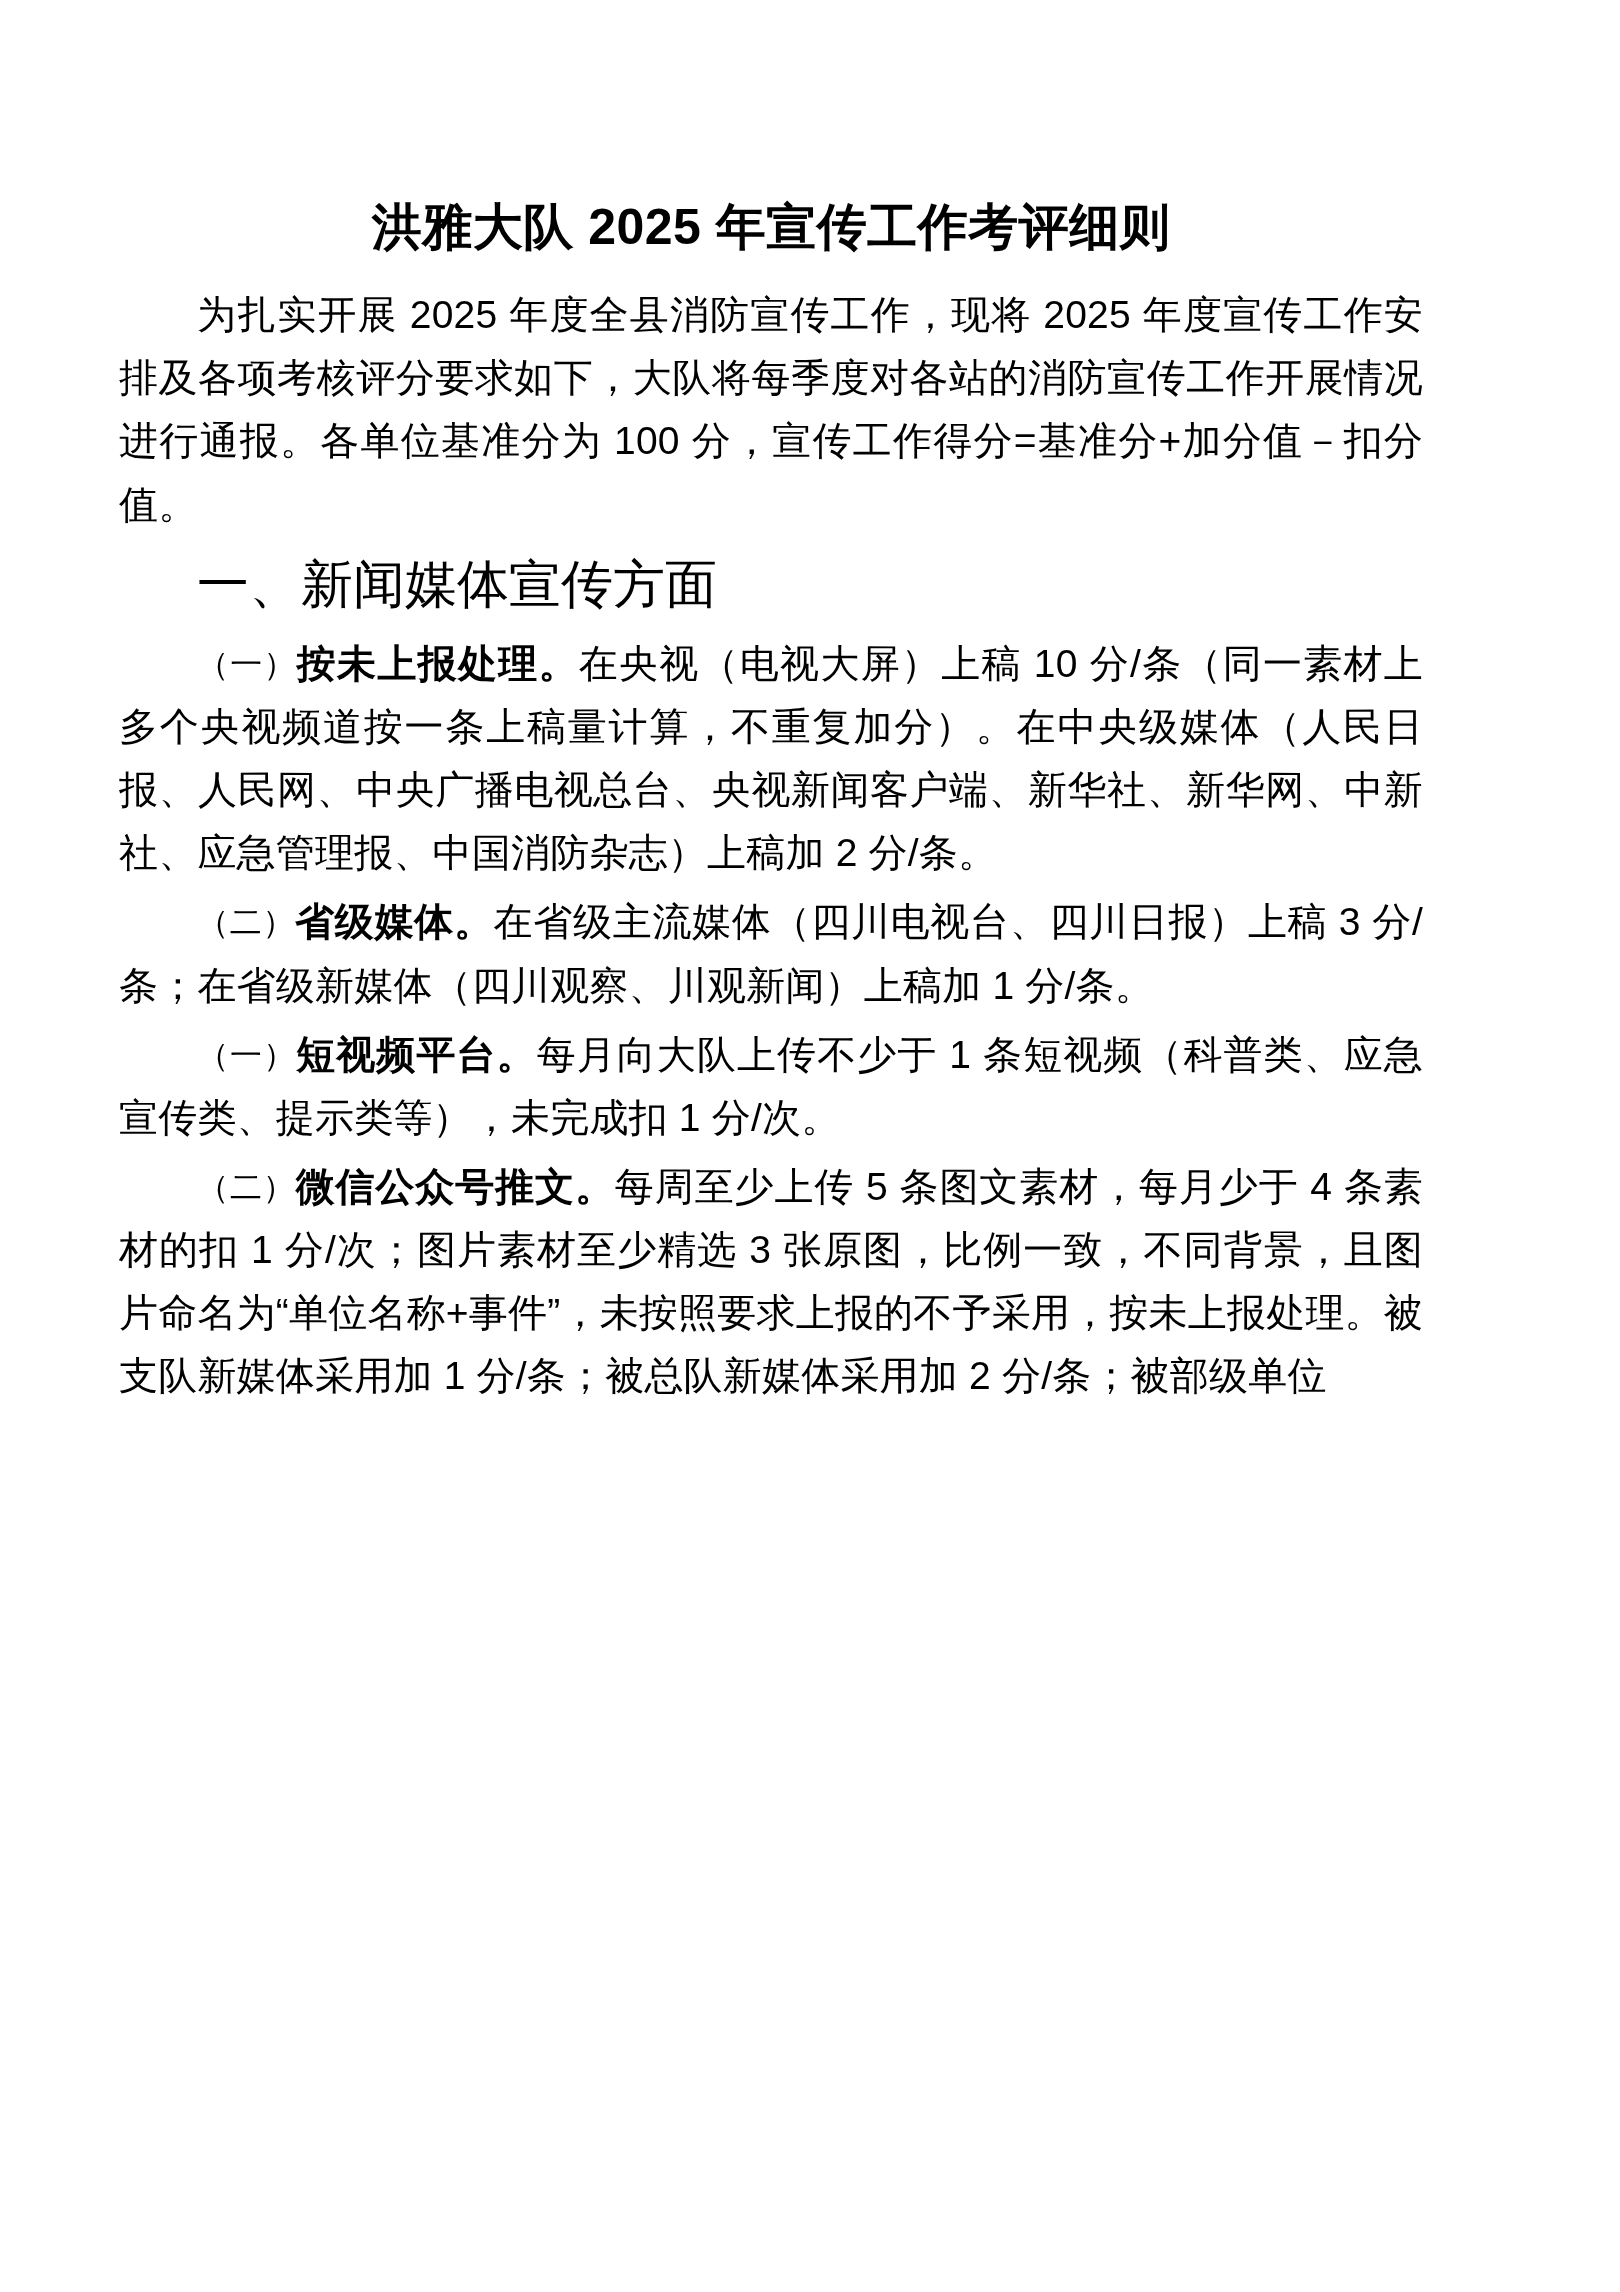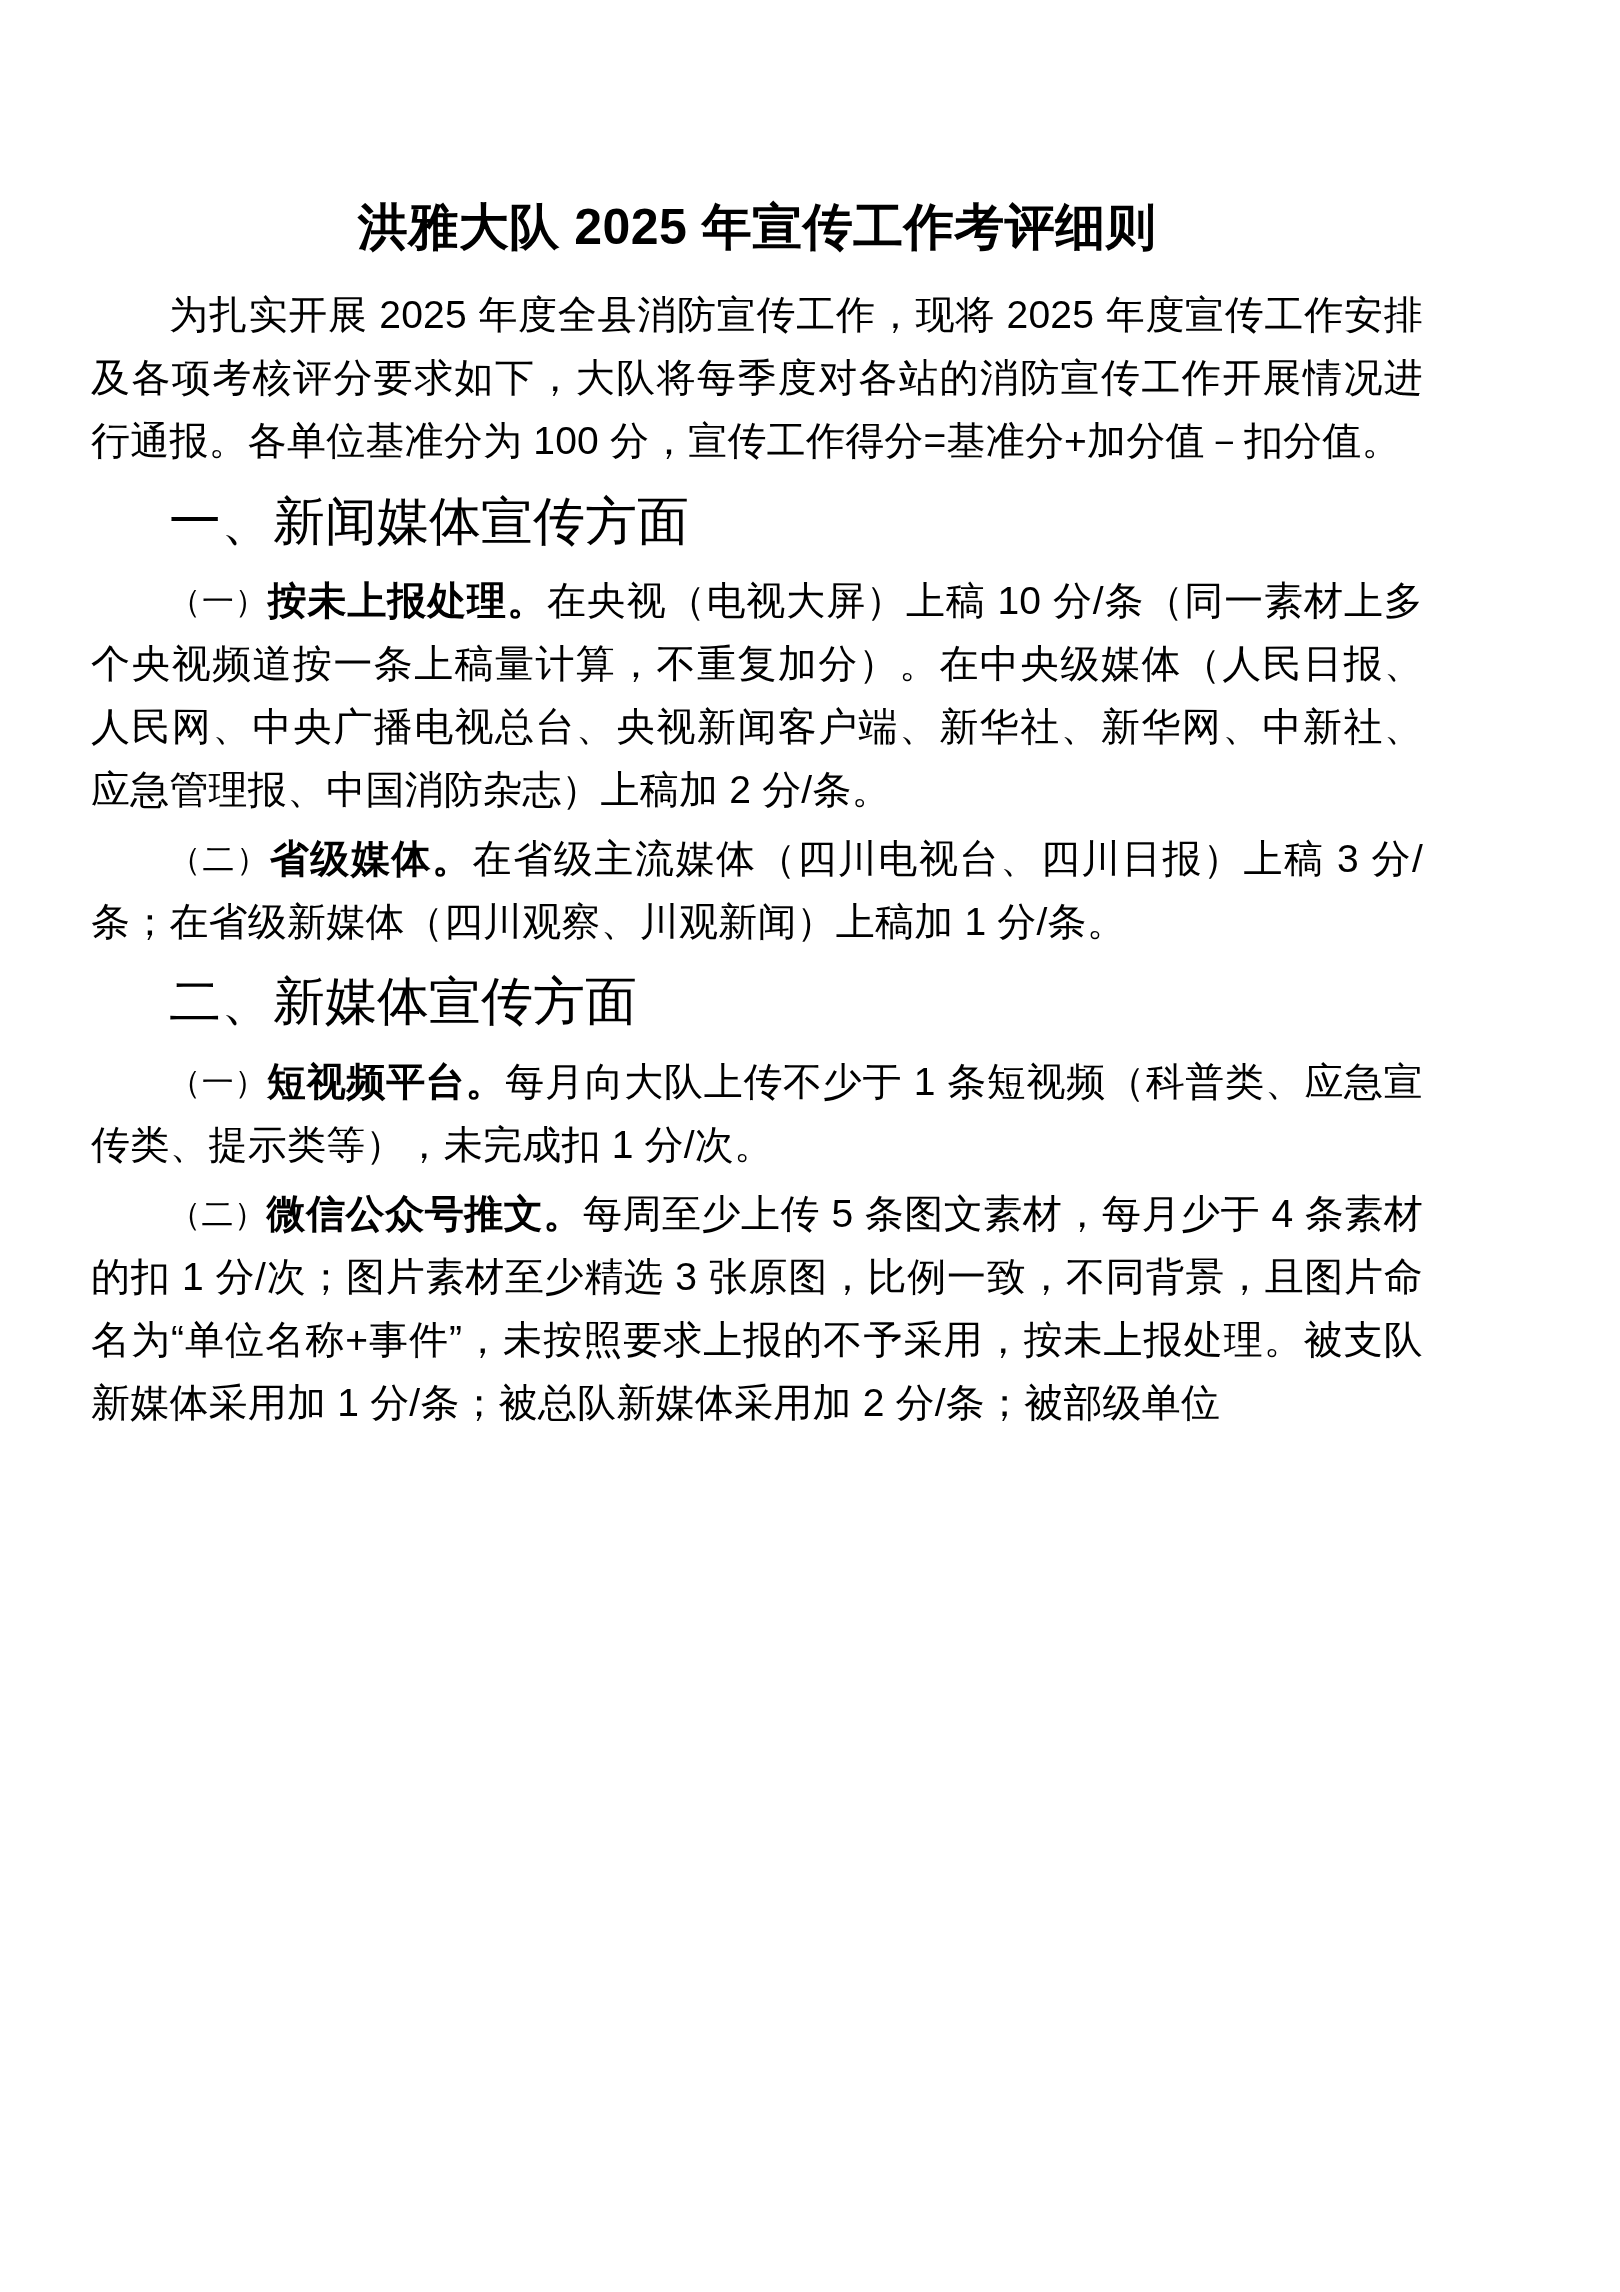--- a/index.html
+++ b/index.html
@@ -12,21 +12,21 @@
     height: 2293px;
     font-family: "Liberation Sans", "DejaVu Sans", sans-serif;
     color: #000000;
     overflow: hidden;
   }
   .page {
     position: relative;
     width: 1588px;
     height: 2293px;
     box-sizing: border-box;
-    padding: 147px 165px 0 91px;
+    padding: 147px 165px 0 119px;
     background: #ffffff;
   }
   .doc-title {
     font-size: 50px;
     font-weight: bold;
     text-align: center;
     line-height: 1.35;
     margin: 47px 0 21.6px 0;
     letter-spacing: 0.5px;
   }
@@ -65,21 +65,20 @@
   <p class="section-head">一、新闻媒体宣传方面</p>
 
   <p class="para">
     <span class="marker">（一）</span><span class="sub-label">按未上报处理。</span><span>在央视（电视大屏）上稿 10 分/条（同一素材上多个央视频道按一条上稿量计算，不重复加分）。在中央级媒体（人民日报、人民网、中央广播电视总台、央视新闻客户端、新华社、新华网、中新社、应急管理报、中国消防杂志）上稿加 2 分/条。</span>
   </p>
 
   <p class="para">
     <span class="marker">（二）</span><span class="sub-label">省级媒体。</span><span>在省级主流媒体（四川电视台、四川日报）上稿 3 分/条；在省级新媒体（四川观察、川观新闻）上稿加 1 分/条。</span>
   </p>
 
-  <p class="section-head">二、新媒体宣传方面</p>
 
   <p class="para">
     <span class="marker">（一）</span><span class="sub-label">短视频平台。</span><span>每月向大队上传不少于 1 条短视频（科普类、应急宣传类、提示类等），未完成扣 1 分/次。</span>
   </p>
 
   <p class="para">
     <span class="marker">（二）</span><span class="sub-label">微信公众号推文。</span><span>每周至少上传 5 条图文素材，每月少于 4 条素材的扣 1 分/次；图片素材至少精选 3 张原图，比例一致，不同背景，且图片命名为“单位名称+事件”，未按照要求上报的不予采用，按未上报处理。被支队新媒体采用加 1 分/条；被总队新媒体采用加 2 分/条；被部级单位</span>
   </p>
 
 </div>

